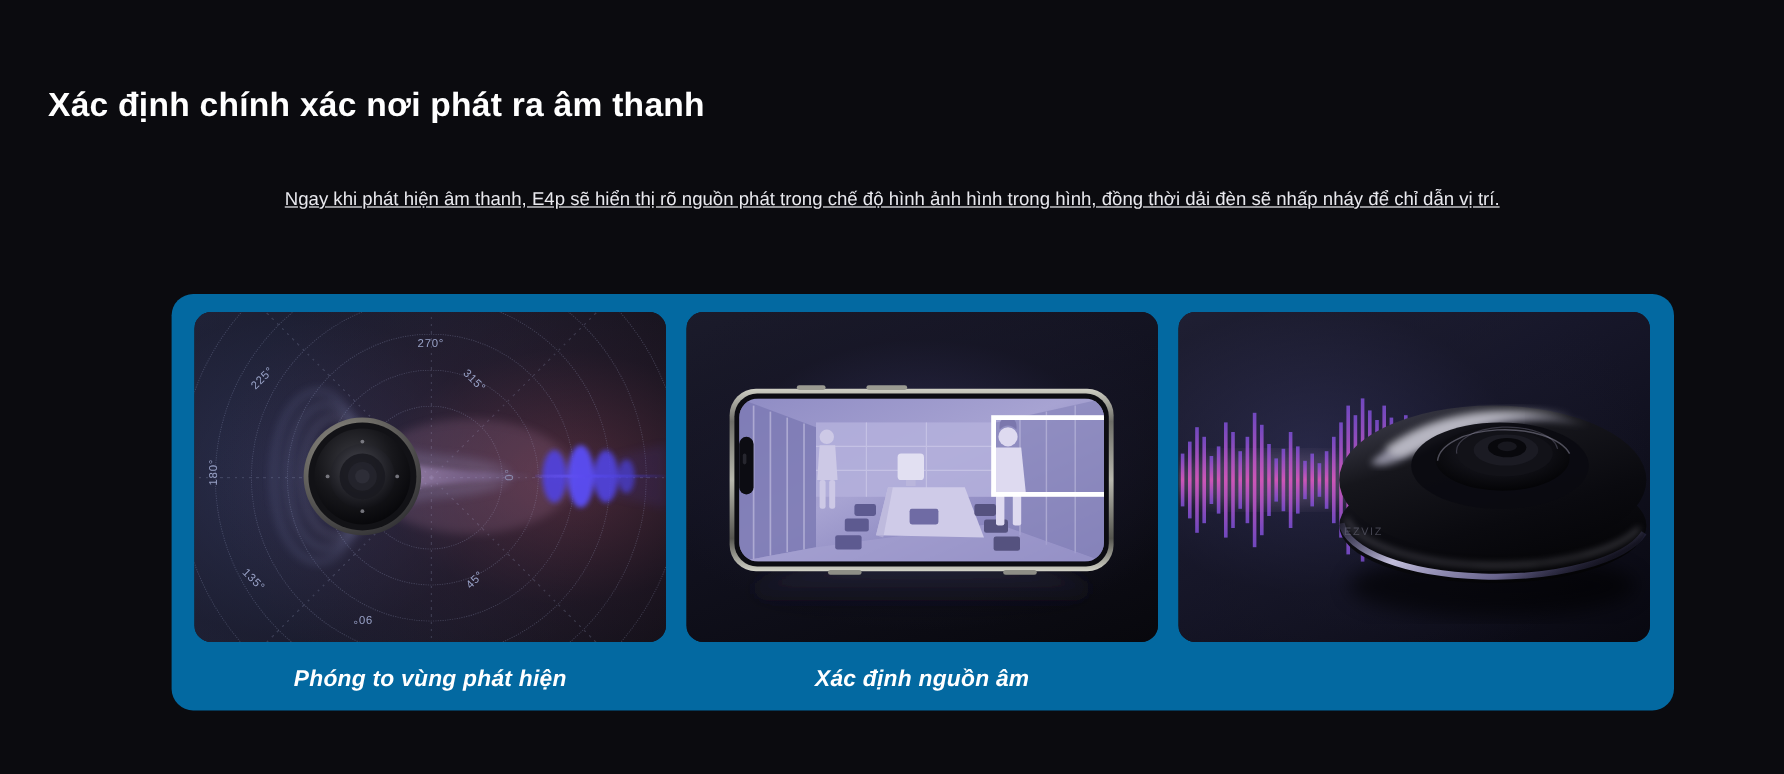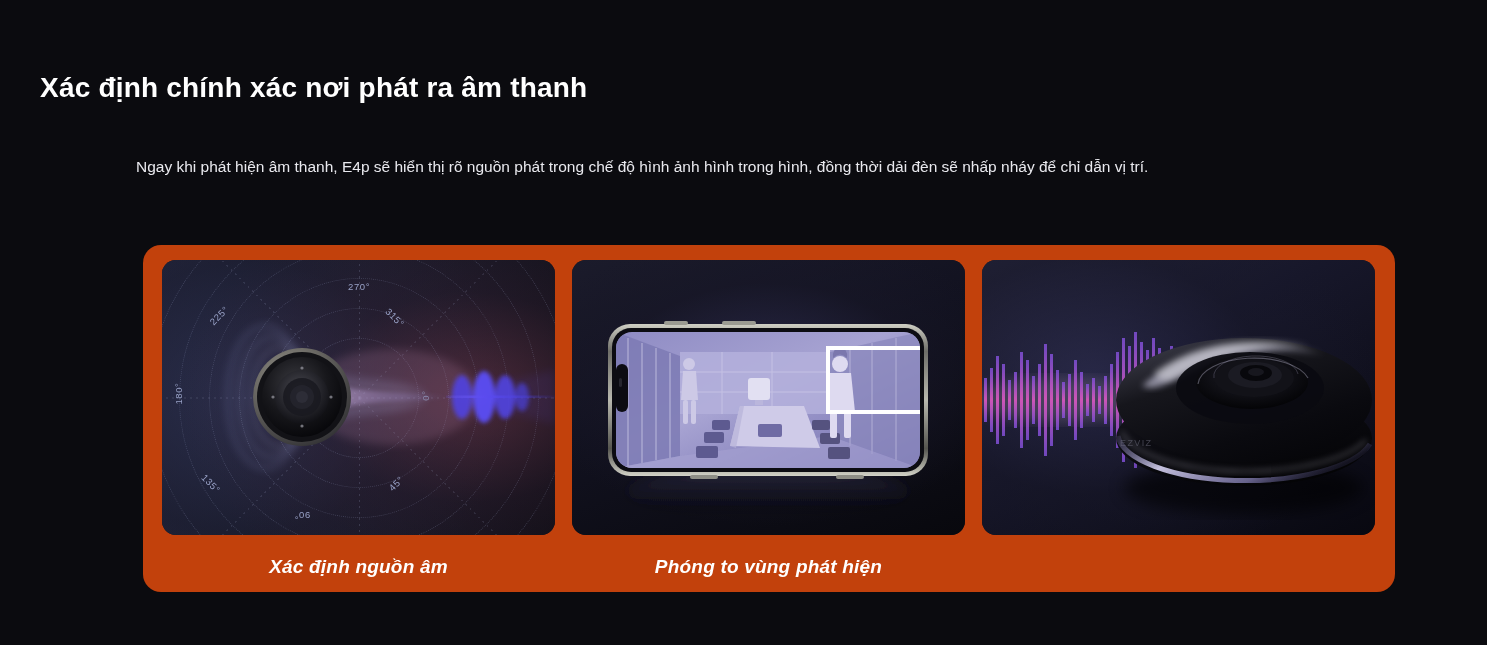--- a/index.html
+++ b/index.html
@@ -36,34 +36,36 @@
     color: #ffffff;
     margin-left: 40px;
   }
 
   .subhead {
     position: absolute;
     top: 152px;
     left: 50%;
     transform: translateX(-50%);
     width: 1215px;
+    text-align: center;
     font-size: 15.5px;
     line-height: 29px;
     color: #e9e9ee;
     font-weight: 400;
+    text-decoration: underline;
   }
 
   
   .panel {
     position: absolute;
     left: 143px;
     top: 245px;
     width: 1252px;
     height: 347px;
-    background: #c2410c;
+    background: #0369a1;
     border-radius: 18px;
   }
 
   .cards {
     position: absolute;
     left: 19px;
     top: 15px;
     width: 1214px;
     height: 275px;
     display: flex;
@@ -499,18 +501,18 @@
 
           <path d="M216 124 a56 27 0 0 1 110 -6" fill="none" stroke="#cfcbe6" stroke-width="1.2" opacity=".35"></path>
           <path d="M232 118 a42 20 0 0 1 84 -4" fill="none" stroke="#b9b5d4" stroke-width="1" opacity=".25"></path>
 
           <text x="138" y="186" font-family="Liberation Sans, sans-serif" font-size="9" letter-spacing="1.4" fill="#6f6f80" opacity=".55">EZVIZ</text>
         </svg>
       </div>
     </div>
 
     <div class="captions">
+      <div class="caption">Phóng to vùng phát hiện</div>
       <div class="caption">Xác định nguồn âm</div>
-      <div class="caption">Phóng to vùng phát hiện</div>
     </div>
 
   </div>
 </div>
 
 </body></html>

